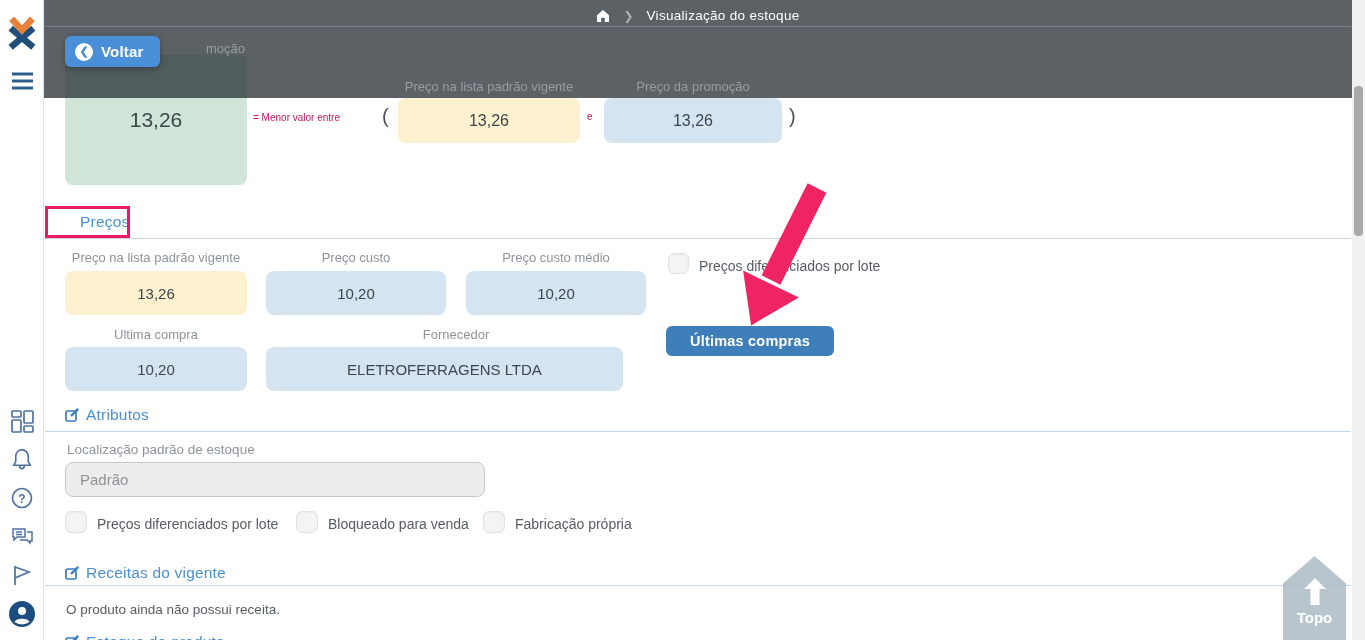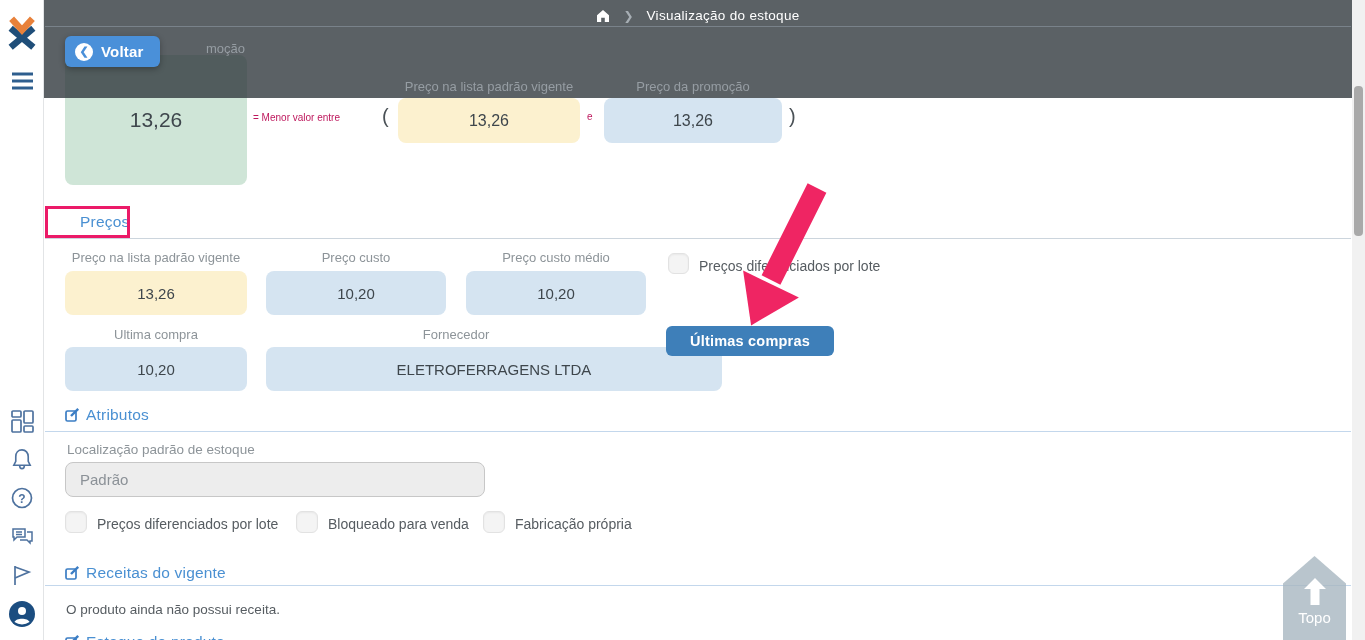--- a/index.html
+++ b/index.html
@@ -63,21 +63,21 @@
     align-items:center; padding-left:14px; font-size:15px; color:#8b9197; }
   .plain-txt { position:absolute; font-size:13.5px; color:#565c61; }
   .small-label { position:absolute; font-size:13.5px; color:#8d9499; }
 
   
   .arrow-svg { position:absolute; left:695px; top:180px; z-index:20; }
   .topo { position:absolute; left:1283px; top:556px; width:63px; height:92px;
     background:rgba(167,182,192,.8); clip-path:polygon(50% 0%,100% 30%,100% 100%,0% 100%,0% 30%);
     display:flex; flex-direction:column; align-items:center; justify-content:flex-start;
     padding-top:22px; z-index:15; cursor:pointer; }
-  .topo-txt { color:#fff; font-size:15px; font-weight:400; margin-top:4px; }
+  .topo-txt { color:#fff; font-size:15px; font-weight:700; margin-top:4px; }
   .sb-track { position:absolute; left:1352px; top:0; width:13px; height:640px; background:#f1f1f1; z-index:40; }
   .sb-thumb { position:absolute; left:2px; top:86px; width:9px; height:150px; background:#a9a9a9; border-radius:4px; }
 </style>
 </head>
 <body>
 
 <div class="app">
 
   <div class="sidebar">
     <div class="side-ic" style="top:16px;">
@@ -192,21 +192,21 @@
 
   <div class="chk" style="left:668px;top:253px;"></div>
   <div class="chk-label" style="left:699px;top:258px;">Preços diferenciados por lote</div>
 
   <div class="f-label" style="left:65px;top:327px;width:182px;">Ultima compra</div>
   <div class="f-label" style="left:266px;top:327px;width:380px;">Fornecedor</div>
 
   <div class="fbox blue" style="left:65px;top:347px;width:182px;">
     <span>10,20</span>
   </div>
-  <div class="fbox blue" style="left:266px;top:347px;width:456px;">
+  <div class="fbox blue" style="left:266px;top:347px;width:357px;">
     <span>ELETROFERRAGENS LTDA</span>
   </div>
 
   <button class="btn-ultimas">Últimas compras</button>
 
   <svg class="arrow-svg" width="140" height="150" viewBox="0 0 140 150">
     <line x1="122" y1="8" x2="76" y2="100" stroke="#ef2563" stroke-width="21"></line>
     <polygon points="103.9,117.4 48.1,90.6 56.1,145.4" fill="#ef2563"></polygon>
   </svg>
 

